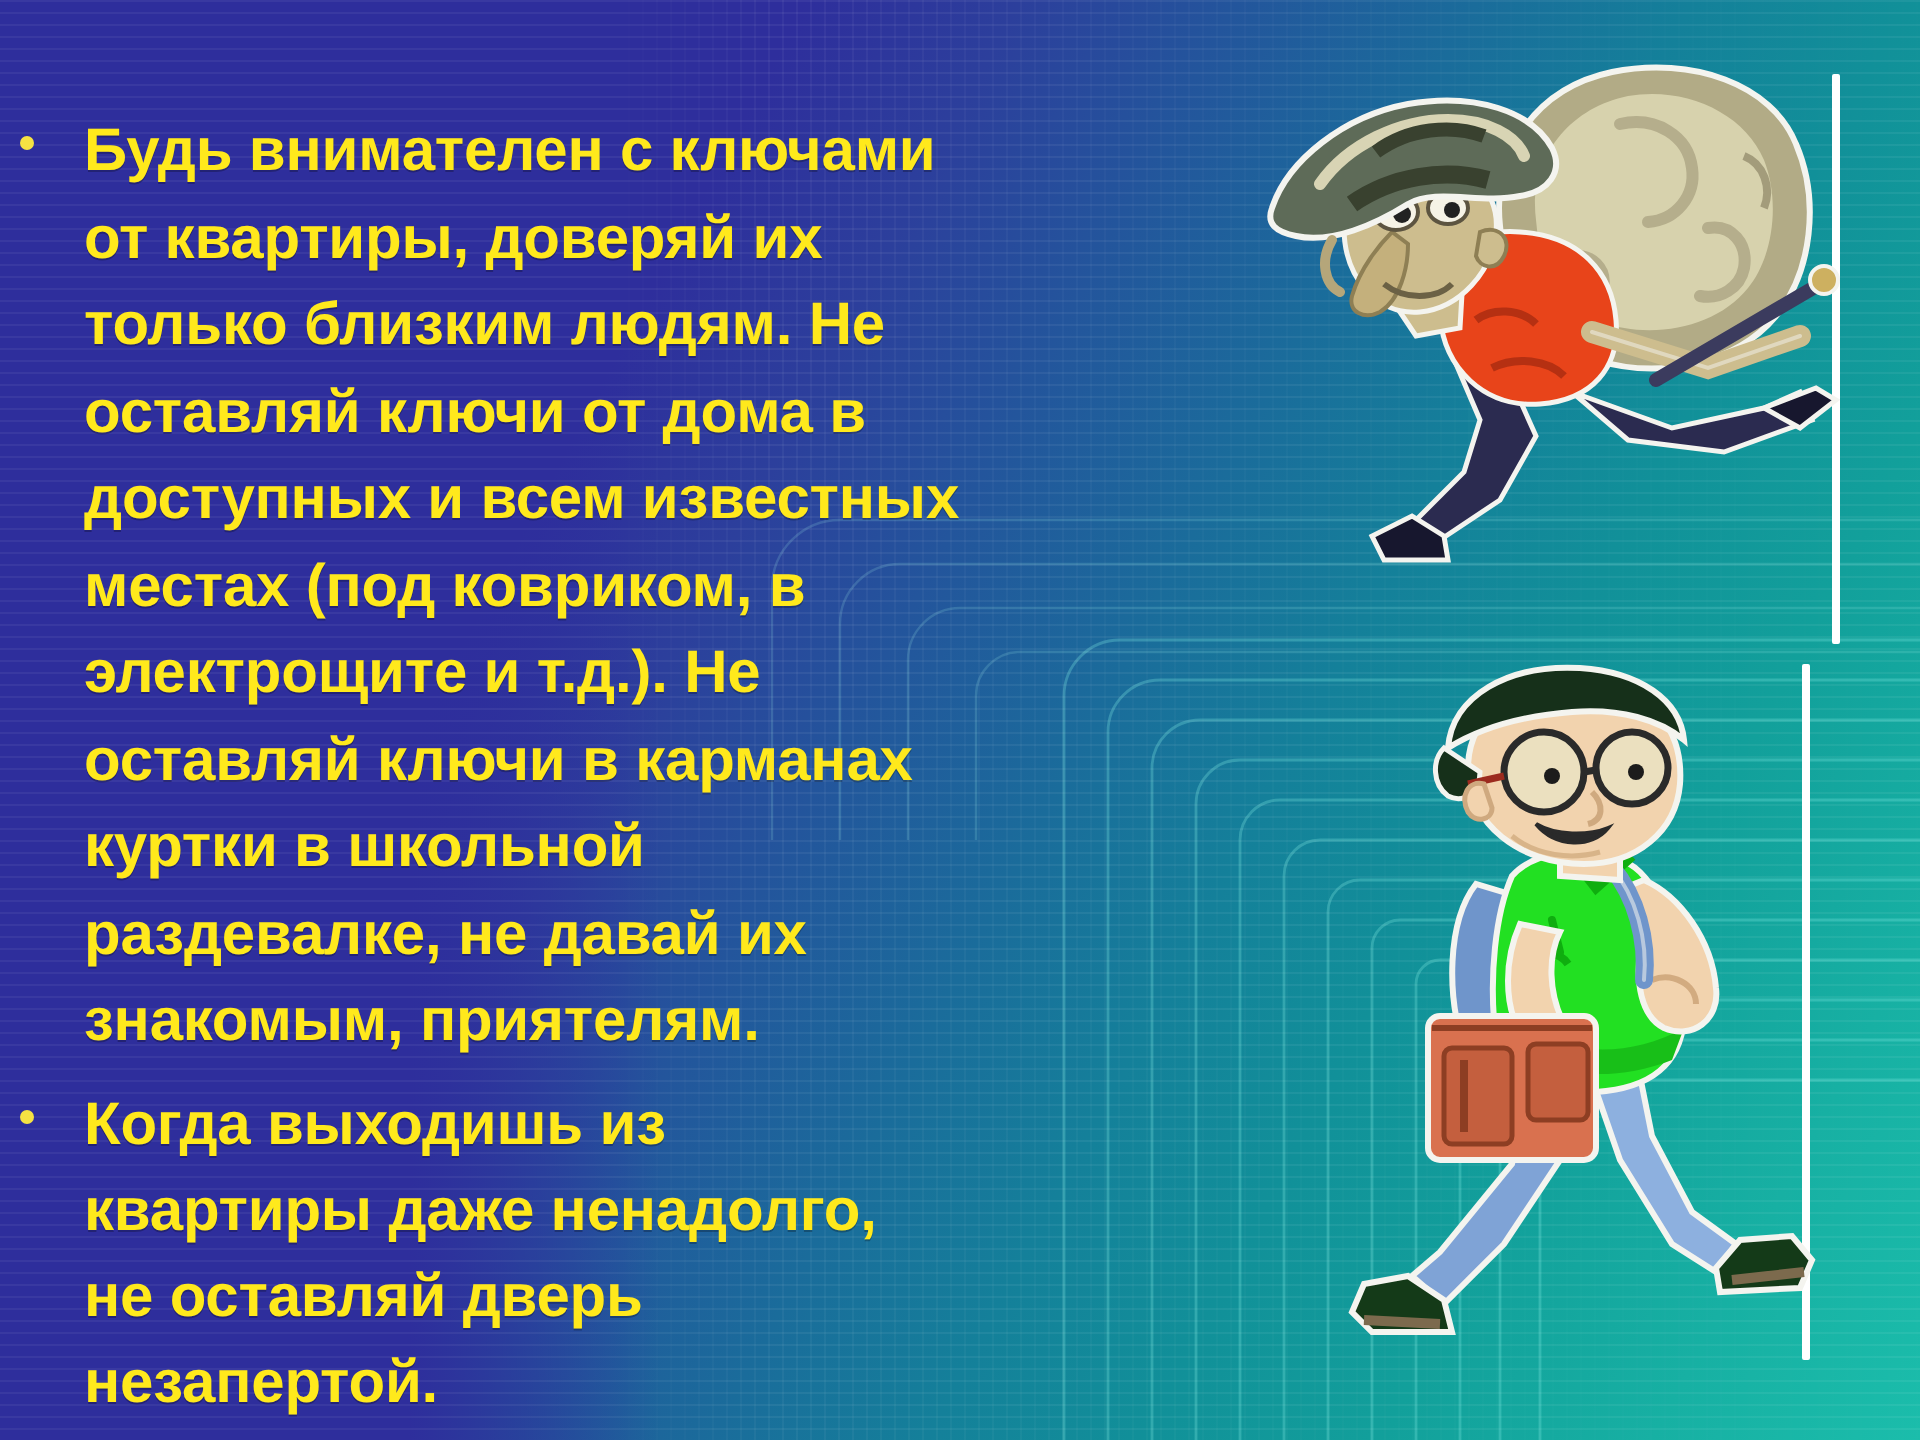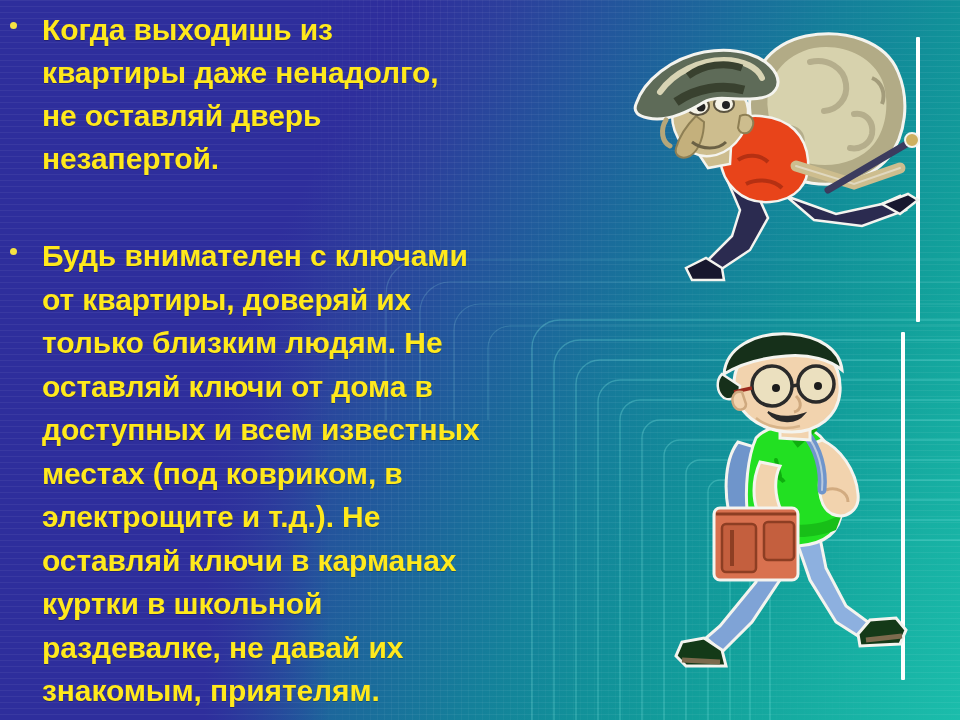--- a/index.html
+++ b/index.html
@@ -275,38 +275,38 @@
       <path d="M108 82 C118 94 136 94 144 84 C134 88 118 88 108 82 Z" fill="#2a2a2a" stroke="#2a2a2a" stroke-width="2"></path>
 
       <path d="M82 62 C74 60 70 68 74 76 C78 82 86 80 86 74 Z" fill="#f2d3ae" stroke="#cfa97f" stroke-width="2.5"></path>
 
       <path d="M96 88 C108 98 126 100 140 96" fill="none" stroke="#d8b489" stroke-width="2.5"></path>
     </svg>
   </div>
 
   <div class="content">
 
-    <div class="bullet-block b1">
-      <span class="bullet-dot"></span>
-      <div class="bullet-text">Когда выходишь из
-квартиры даже ненадолго,
-не оставляй дверь
-незапертой.</div>
-    </div>
-
     <div class="bullet-block b2">
       <span class="bullet-dot"></span>
       <div class="bullet-text">Будь внимателен с ключами
 от квартиры, доверяй их
 только близким людям. Не
 оставляй ключи от дома в
 доступных и всем известных
 местах (под ковриком, в
 электрощите и т.д.). Не
 оставляй ключи в карманах
 куртки в школьной
 раздевалке, не давай их
 знакомым, приятелям.</div>
     </div>
 
+    <div class="bullet-block b1">
+      <span class="bullet-dot"></span>
+      <div class="bullet-text">Когда выходишь из
+квартиры даже ненадолго,
+не оставляй дверь
+незапертой.</div>
+    </div>
+
   </div>
 
 </div>
 
 </body></html>

